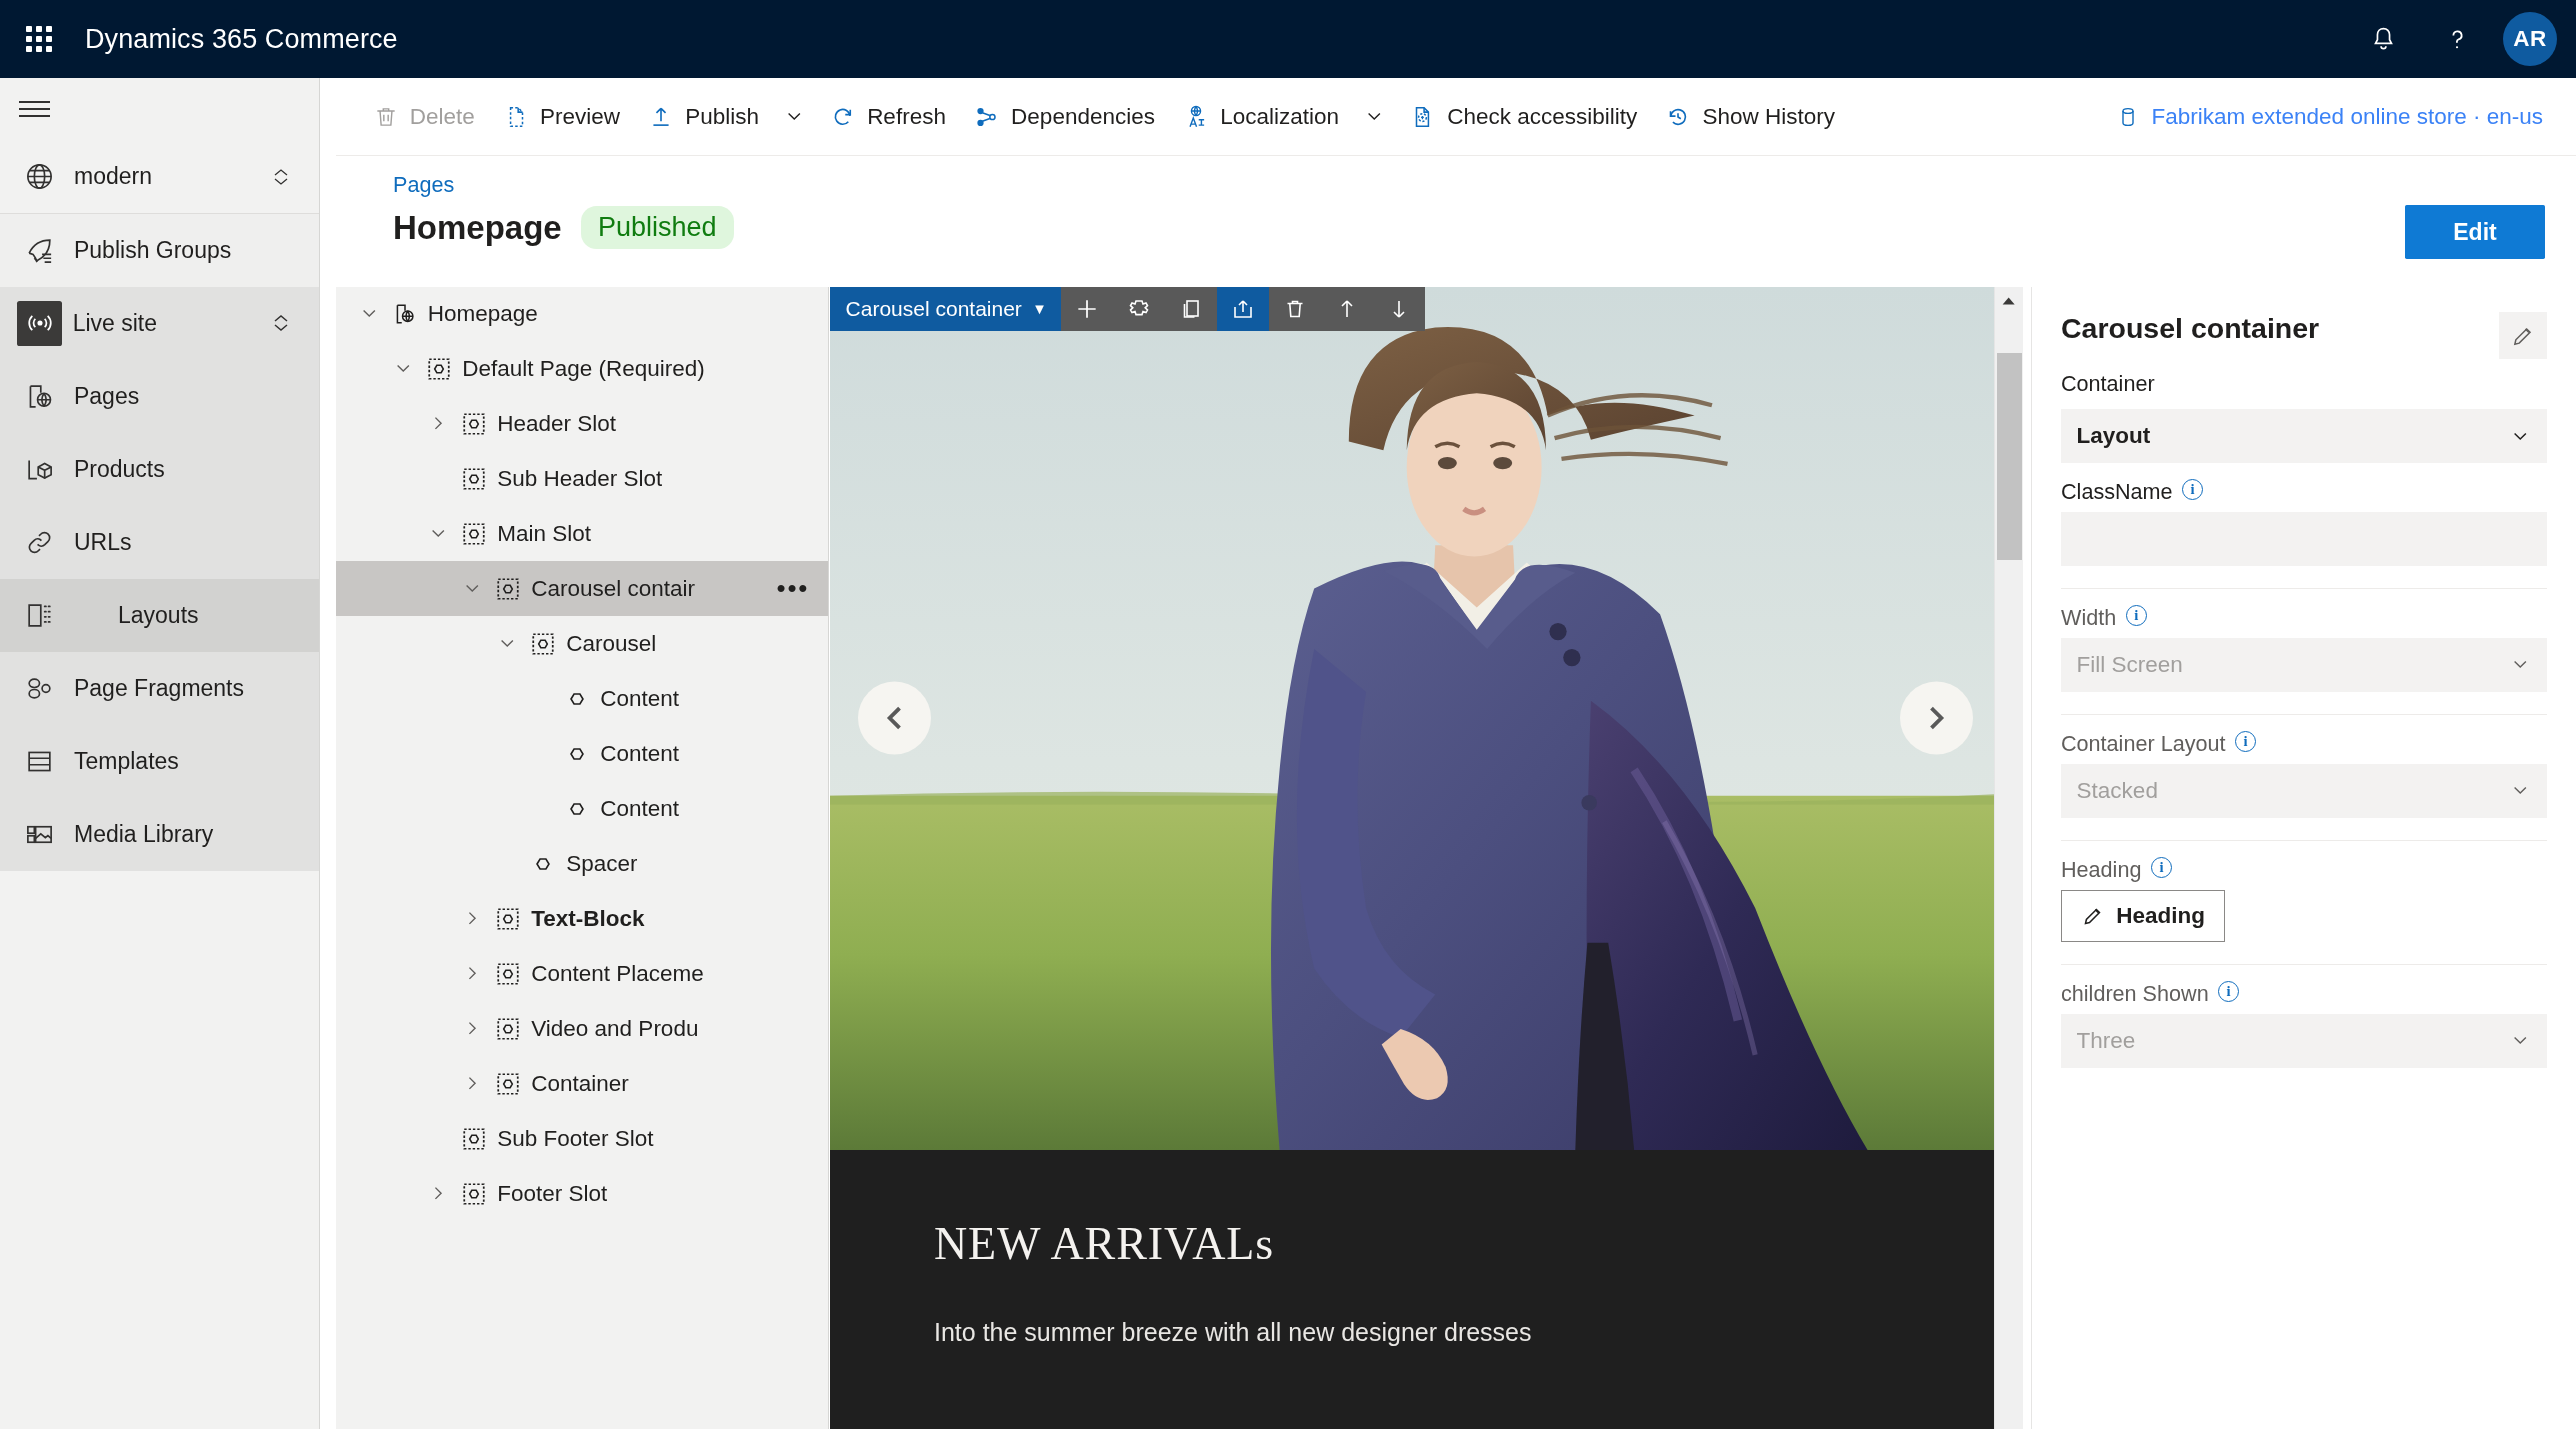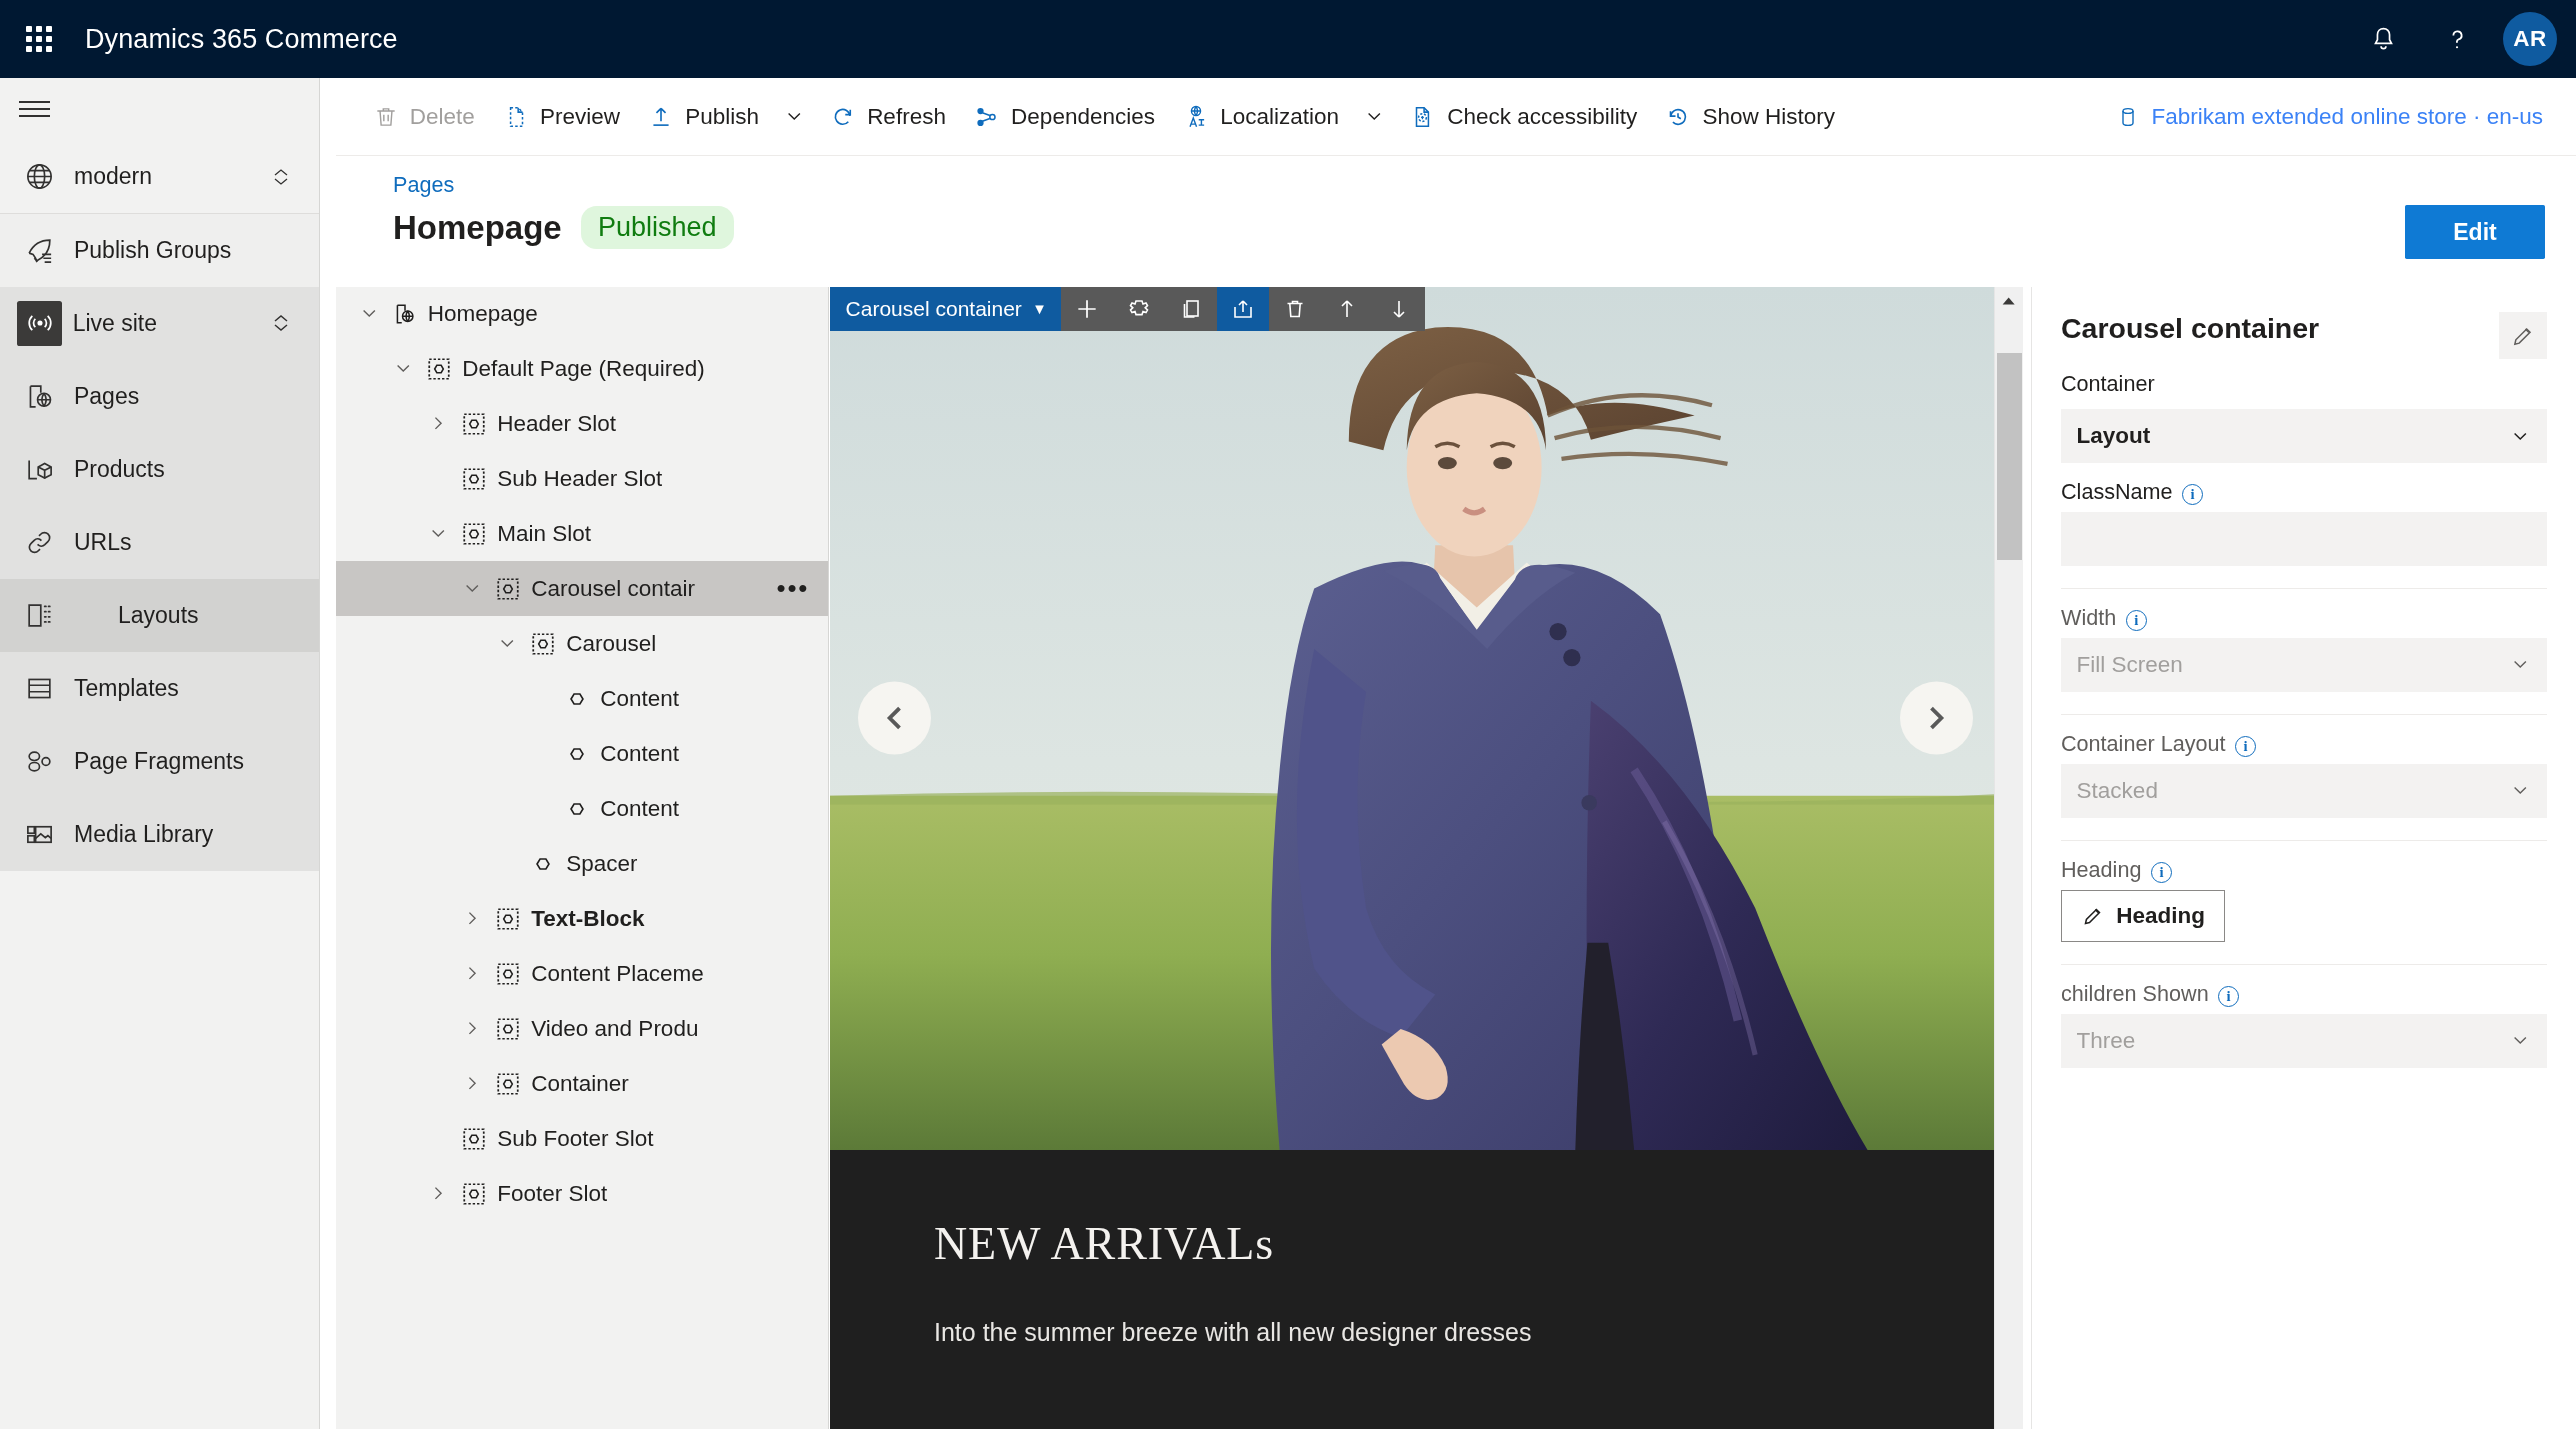--- a/index.html
+++ b/index.html
@@ -214,21 +214,21 @@
   #props-head { display: flex; align-items: flex-start; }
   #props-title { font-size: 28.5px; font-weight: 700; color: #201f1e; }
   #props-edit {
     margin-left: auto; width: 48px; height: 47px; background: #f3f2f1;
     display: flex; align-items: center; justify-content: center; cursor: pointer;
   }
   #props-sub { font-size: 21.6px; color: #201f1e; margin-top: 12px; }
 
   .field { margin-top: 15.6px; }
   .field-label {
-    display: flex; align-items: flex-end; font-size: 21.6px; color: #605e5c; margin-bottom: 7px;
+    display: flex; align-items: flex-start; font-size: 21.6px; color: #605e5c; margin-bottom: 7px;
   }
   .field-label.dark { color: #201f1e; }
   .info-i {
     margin-left: 9.5px; width: 21px; height: 21px; border-radius: 50%;
     border: 1.7px solid #0f6cbd; color: #0f6cbd; font-size: 14.7px; font-weight: 700;
     display: flex; align-items: center; justify-content: center; cursor: pointer;
     font-family: "Liberation Serif", serif;
   }
   .sel-box {
     height: 54px; background: #f3f2f1; display: flex; align-items: center;
@@ -374,36 +374,36 @@
         <path d="M4 4h9v16H4z"></path>
           <path d="M16 5h1M19 5h1M16 9h1M19 9h1M16 13h1M19 13h1M16 17h1M19 17h1" stroke-linecap="round"></path>
       </svg>
     </span>
     <span class="nv-label">Layouts</span>
   </div>
 
   <div class="nav-row sel-mid">
     <span class="nv-ico">
       <svg width="31" height="31" viewBox="0 0 24 24" fill="none" stroke="#323130" stroke-width="1.3">
-        <rect x="4" y="5" width="16" height="14"></rect>
-          <path d="M4 9.5h16M4 14.5h16"></path>
-      </svg>
-    </span>
-    <span class="nv-label">Templates</span>
+        <ellipse cx="8" cy="8" rx="4" ry="3.2"></ellipse>
+          <ellipse cx="8" cy="16" rx="4" ry="3.2"></ellipse>
+        <circle cx="17" cy="12" r="3"></circle>
+      </svg>
+    </span>
+    <span class="nv-label">Page Fragments</span>
   </div>
 
   <div class="nav-row sel-mid">
     <span class="nv-ico">
       <svg width="31" height="31" viewBox="0 0 24 24" fill="none" stroke="#323130" stroke-width="1.3">
-        <ellipse cx="8" cy="8" rx="4" ry="3.2"></ellipse>
-          <ellipse cx="8" cy="16" rx="4" ry="3.2"></ellipse>
-        <circle cx="17" cy="12" r="3"></circle>
-      </svg>
-    </span>
-    <span class="nv-label">Page Fragments</span>
+        <rect x="4" y="5" width="16" height="14"></rect>
+          <path d="M4 9.5h16M4 14.5h16"></path>
+      </svg>
+    </span>
+    <span class="nv-label">Templates</span>
   </div>
 
   <div class="nav-row sel-mid">
     <span class="nv-ico">
       <svg width="31" height="31" viewBox="0 0 24 24" fill="none" stroke="#323130" stroke-width="1.3">
         <rect x="3" y="6" width="5" height="5"></rect>
           <rect x="3" y="13" width="5" height="5"></rect>
         <rect x="9" y="6" width="12" height="12"></rect>
           <path d="M9 15l4-3.5 3.5 3 2-1.7L21 15"></path>
       </svg>

